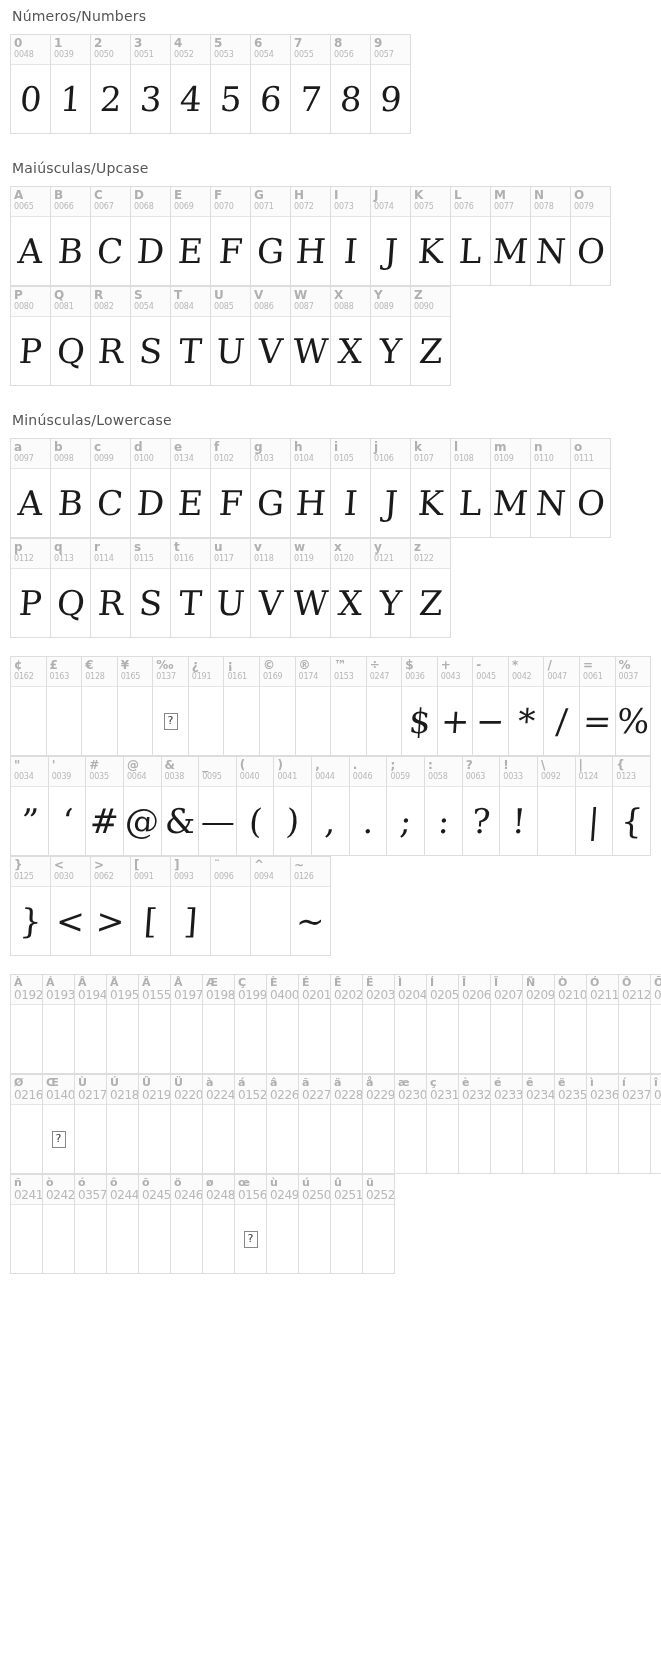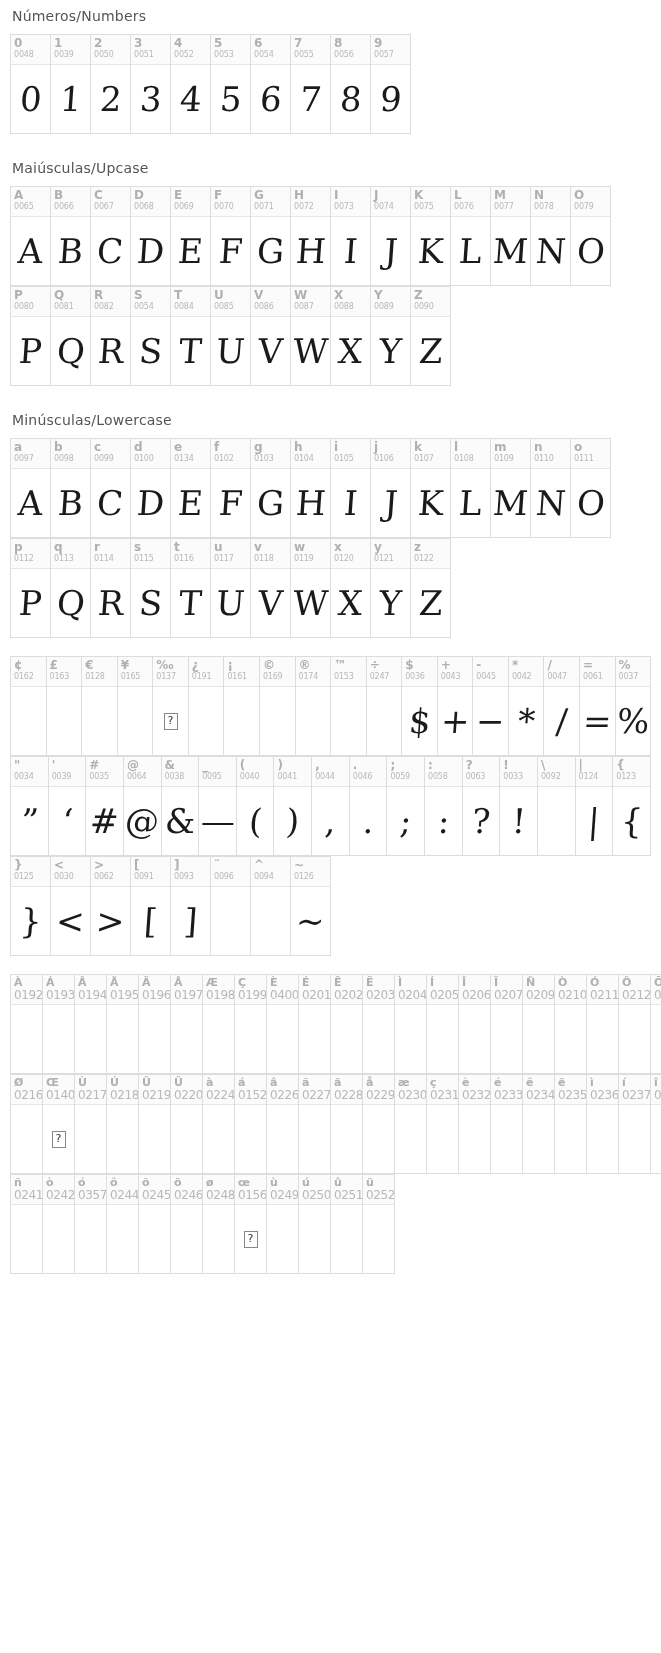--- a/index.html
+++ b/index.html
@@ -1128,21 +1128,21 @@
               <span class="glyph-char">Ã</span>
               <span class="glyph-code">0195</span>
             </div>
             <div class="glyph-body">
               <span class="render"></span>
             </div>
           </div>
           <div class="glyph-cell">
             <div class="glyph-head">
               <span class="glyph-char">Ä</span>
-              <span class="glyph-code">0196</span>
+              <span class="glyph-code">0155</span>
             </div>
             <div class="glyph-body">
               <span class="render"></span>
             </div>
           </div>
           <div class="glyph-cell">
             <div class="glyph-head">
               <span class="glyph-char">Å</span>
               <span class="glyph-code">0197</span>
             </div>

